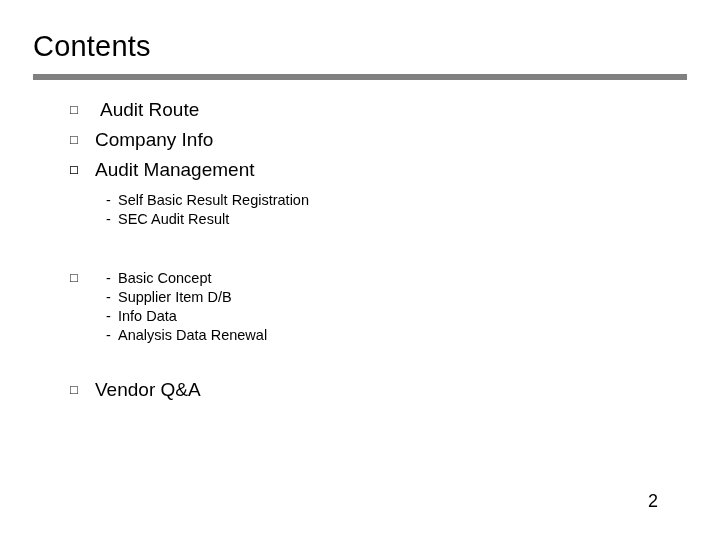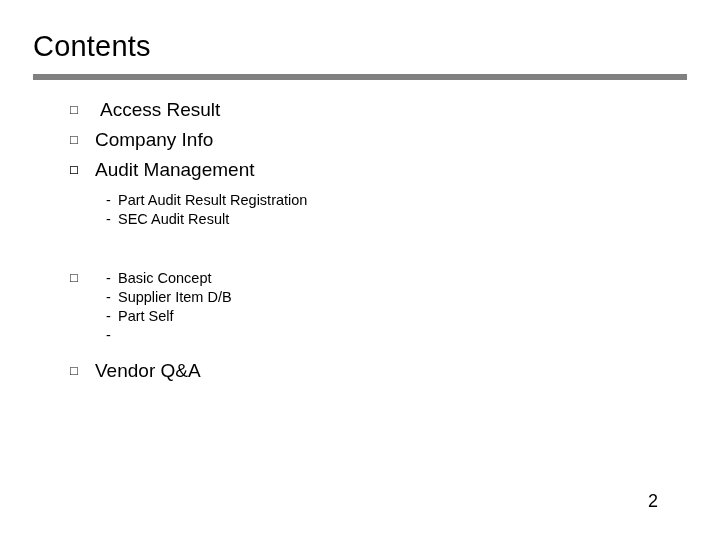--- a/index.html
+++ b/index.html
@@ -98,41 +98,41 @@
 
 <div class="slide">
 
   <div class="title">Contents</div>
   <div class="title-rule"></div>
 
   <div class="body">
 
     <div class="lvl1 indent-first">
       <span class="bullet">□</span>
-      <span>Access Result</span>
+      <span>Audit Route</span>
     </div>
 
     <div class="lvl1">
       <span class="bullet">□</span>
       <span>Company Info</span>
     </div>
 
     <div class="lvl1">
       <span class="bullet">□</span>
     </div>
 
     <div class="lvl1">
       <span class="bullet">□</span>
       <span>Audit Management</span>
     </div>
 
     <div class="sub-group">
       <div class="lvl2">
         <span class="dash">-</span>
-        <span>Part Audit Result Registration</span>
+        <span>Self Basic Result Registration</span>
       </div>
       <div class="lvl2">
         <span class="dash">-</span>
         <span>SEC Audit Result</span>
       </div>
     </div>
 
     <div class="gap-lg"></div>
 
     <div class="lvl1">
@@ -143,24 +143,25 @@
       <div class="lvl2">
         <span class="dash">-</span>
         <span>Basic Concept</span>
       </div>
       <div class="lvl2">
         <span class="dash">-</span>
         <span>Supplier Item D/B</span>
       </div>
       <div class="lvl2">
         <span class="dash">-</span>
-        <span>Part Self</span>
+        <span>Info Data</span>
       </div>
       <div class="lvl2">
         <span class="dash">-</span>
+        <span>Analysis Data Renewal</span>
       </div>
     </div>
 
     <div class="gap-md"></div>
 
     <div class="lvl1">
       <span class="bullet">□</span>
       <span>Vendor Q&amp;A</span>
     </div>
 

